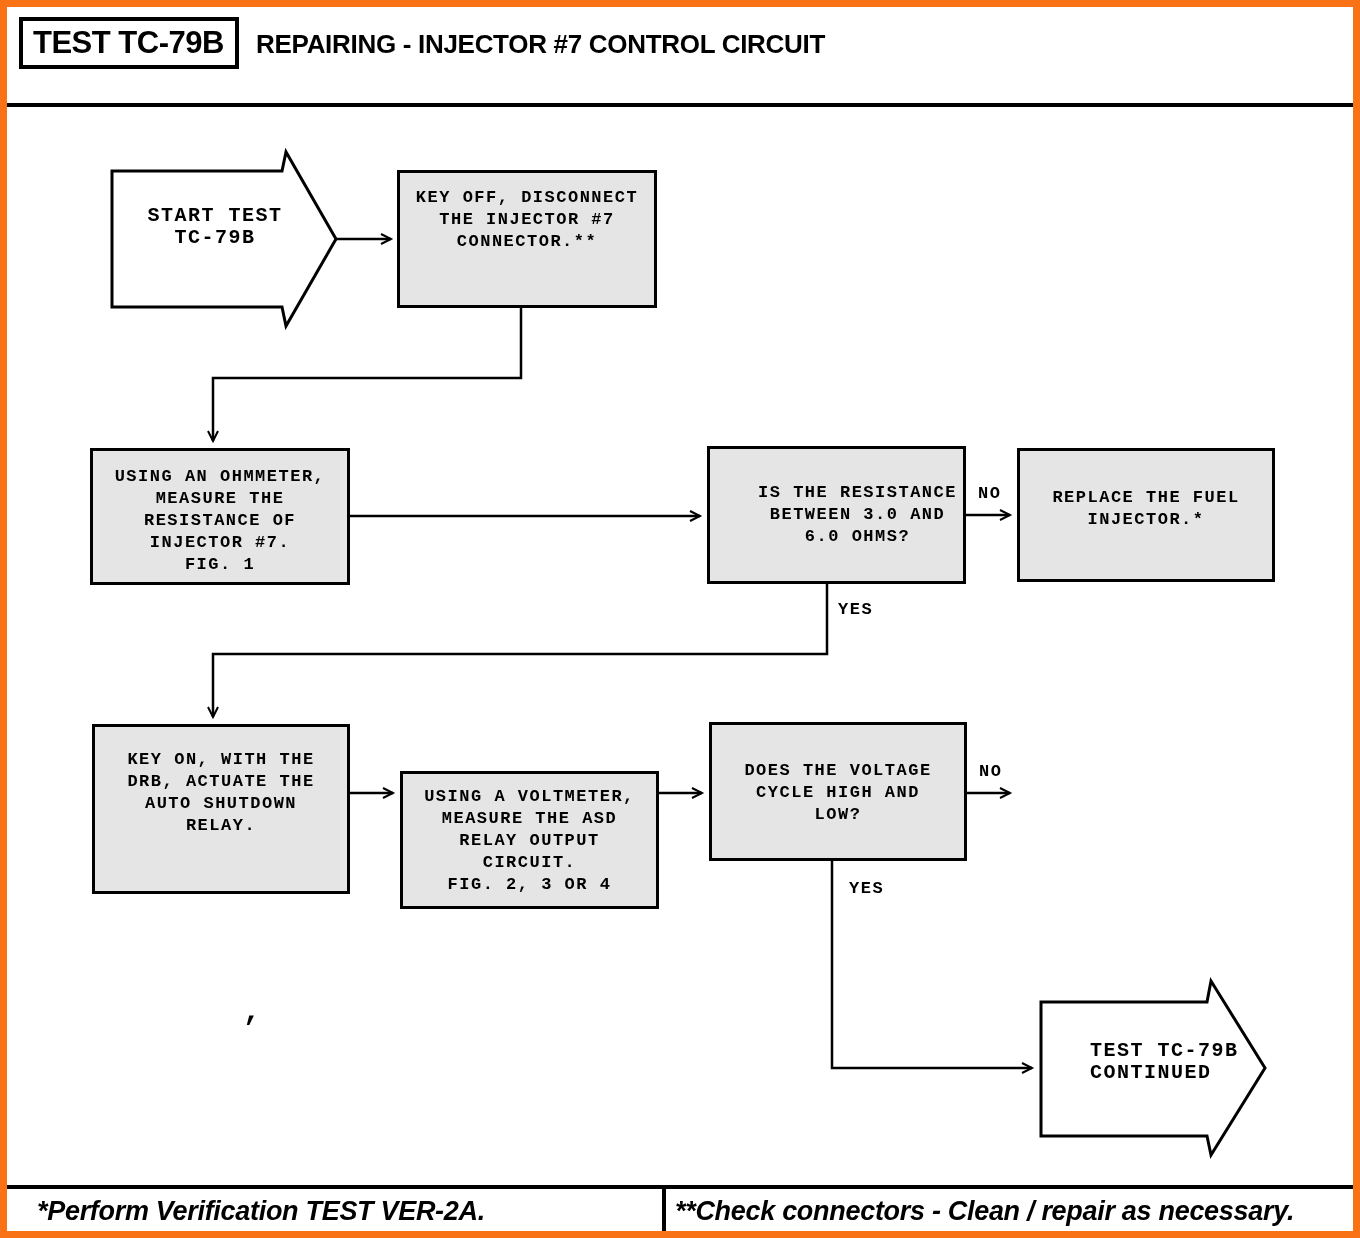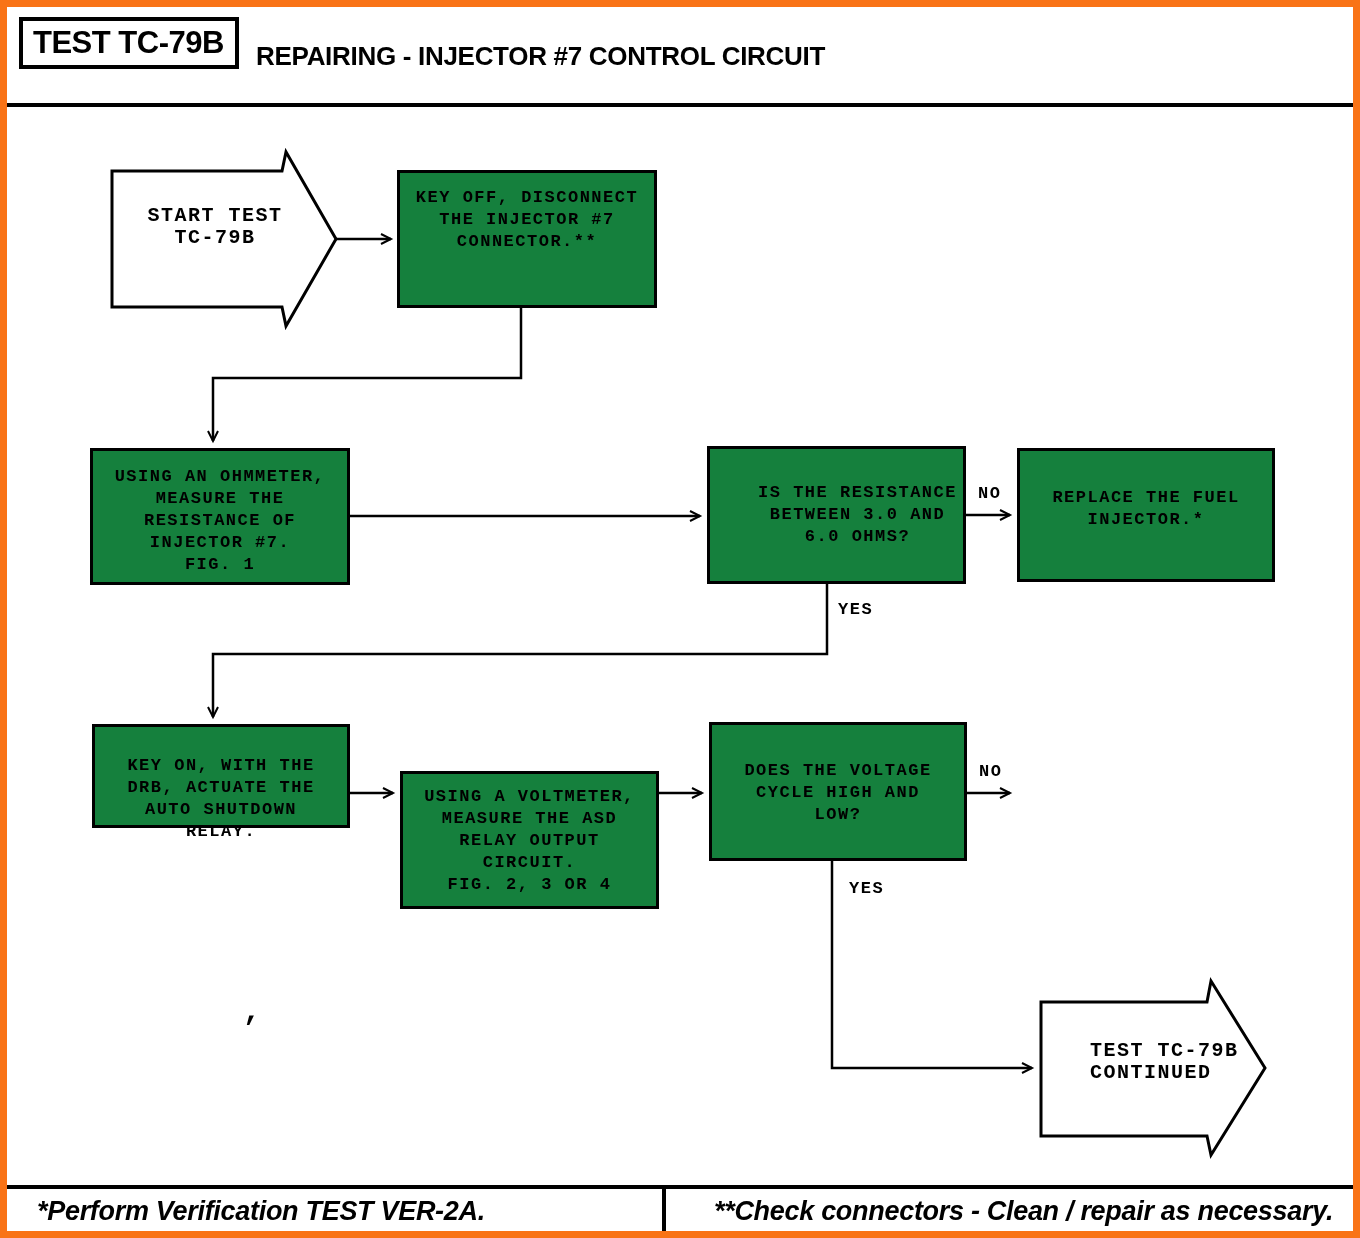--- a/index.html
+++ b/index.html
@@ -10,29 +10,29 @@
   }
   .abs{position:absolute;}
   
   .testid-box{
     left:12px;top:10px;width:220px;height:52px;
     border:4px solid #000;box-sizing:border-box;background:#fff;
     font-weight:bold;font-size:31px;line-height:44px;padding-left:10px;
     letter-spacing:-0.5px;white-space:nowrap;
   }
   .title{
-    left:249px;top:22px;font-weight:bold;font-size:26px;letter-spacing:-0.3px;white-space:nowrap;margin-top:12px;
+    left:249px;top:22px;font-weight:bold;font-size:26px;letter-spacing:-0.3px;white-space:nowrap;
   }
   .subtitle{
     left:24px;top:66px;font-weight:bold;font-size:26px;letter-spacing:-0.3px;white-space:nowrap;
   }
   .hrule{left:0;right:0;height:4px;background:#000;}
   
   .node{
-    border:3px solid #000;box-sizing:border-box;background:#15803d;
+    border:3px solid #000;box-sizing:border-box;background:#e5e5e5;
     font-family:"Liberation Mono","DejaVu Sans Mono",monospace;
     font-weight:700;font-size:17px;line-height:22px;letter-spacing:1.5px;
     text-align:center;white-space:pre-line;color:#000;
   }
   .flowlbl{
     font-family:"Liberation Mono","DejaVu Sans Mono",monospace;
     font-weight:700;font-size:17px;letter-spacing:1.5px;color:#000;white-space:nowrap;
   }
   .bigarrow-label{
     font-family:"Liberation Mono","DejaVu Sans Mono",monospace;
@@ -92,21 +92,21 @@
   <div class="abs node" style="left:83px;top:441px;width:260px;height:137px;padding-top:15px;">USING AN OHMMETER,
 MEASURE THE
 RESISTANCE OF
 INJECTOR #7.
 FIG. 1</div>
   <div class="abs node" style="left:700px;top:439px;width:259px;height:138px;padding-top:33px;padding-left:42px;">IS THE RESISTANCE
 BETWEEN 3.0 AND
 6.0 OHMS?</div>
   <div class="abs node" style="left:1010px;top:441px;width:258px;height:134px;padding-top:36px;">REPLACE THE FUEL
 INJECTOR.*</div>
-  <div class="abs node" style="left:85px;top:717px;width:258px;height:104px;padding-top:28px;">KEY ON, WITH THE
+  <div class="abs node" style="left:85px;top:717px;width:258px;height:170px;padding-top:22px;">KEY ON, WITH THE
 DRB, ACTUATE THE
 AUTO SHUTDOWN
 RELAY.</div>
   <div class="abs node" style="left:393px;top:716px;width:259px;height:138px;padding-top:12px;margin-top:48px;">USING A VOLTMETER,
 MEASURE THE ASD
 RELAY OUTPUT
 CIRCUIT.
 FIG. 2, 3 OR 4</div>
   <div class="abs node" style="left:702px;top:715px;width:258px;height:139px;padding-top:35px;">DOES THE VOLTAGE
 CYCLE HIGH AND
@@ -115,15 +115,15 @@
   <div class="abs flowlbl" style="left:971px;top:477px;">NO</div>
   <div class="abs flowlbl" style="left:831px;top:593px;">YES</div>
   <div class="abs flowlbl" style="left:972px;top:755px;">NO</div>
   <div class="abs flowlbl" style="left:842px;top:872px;">YES</div>
 
   <div class="abs stray" style="left:236px;top:1000px;">,</div>
 
   <div class="abs hrule" style="top:1178px;"></div>
   <div class="abs" style="left:655px;top:1178px;width:4px;height:55px;background:#000;"></div>
   <div class="abs footer-note" style="left:30px;top:1189px;">*Perform Verification TEST VER-2A.</div>
-  <div class="abs footer-note" style="left:707px;top:1189px;">**Check connectors - Clean / repair as necessary.</div>
+  <div class="abs footer-note" style="left:668px;top:1189px;">**Check connectors - Clean / repair as necessary.</div>
 
 </div>
 
 </body></html>

